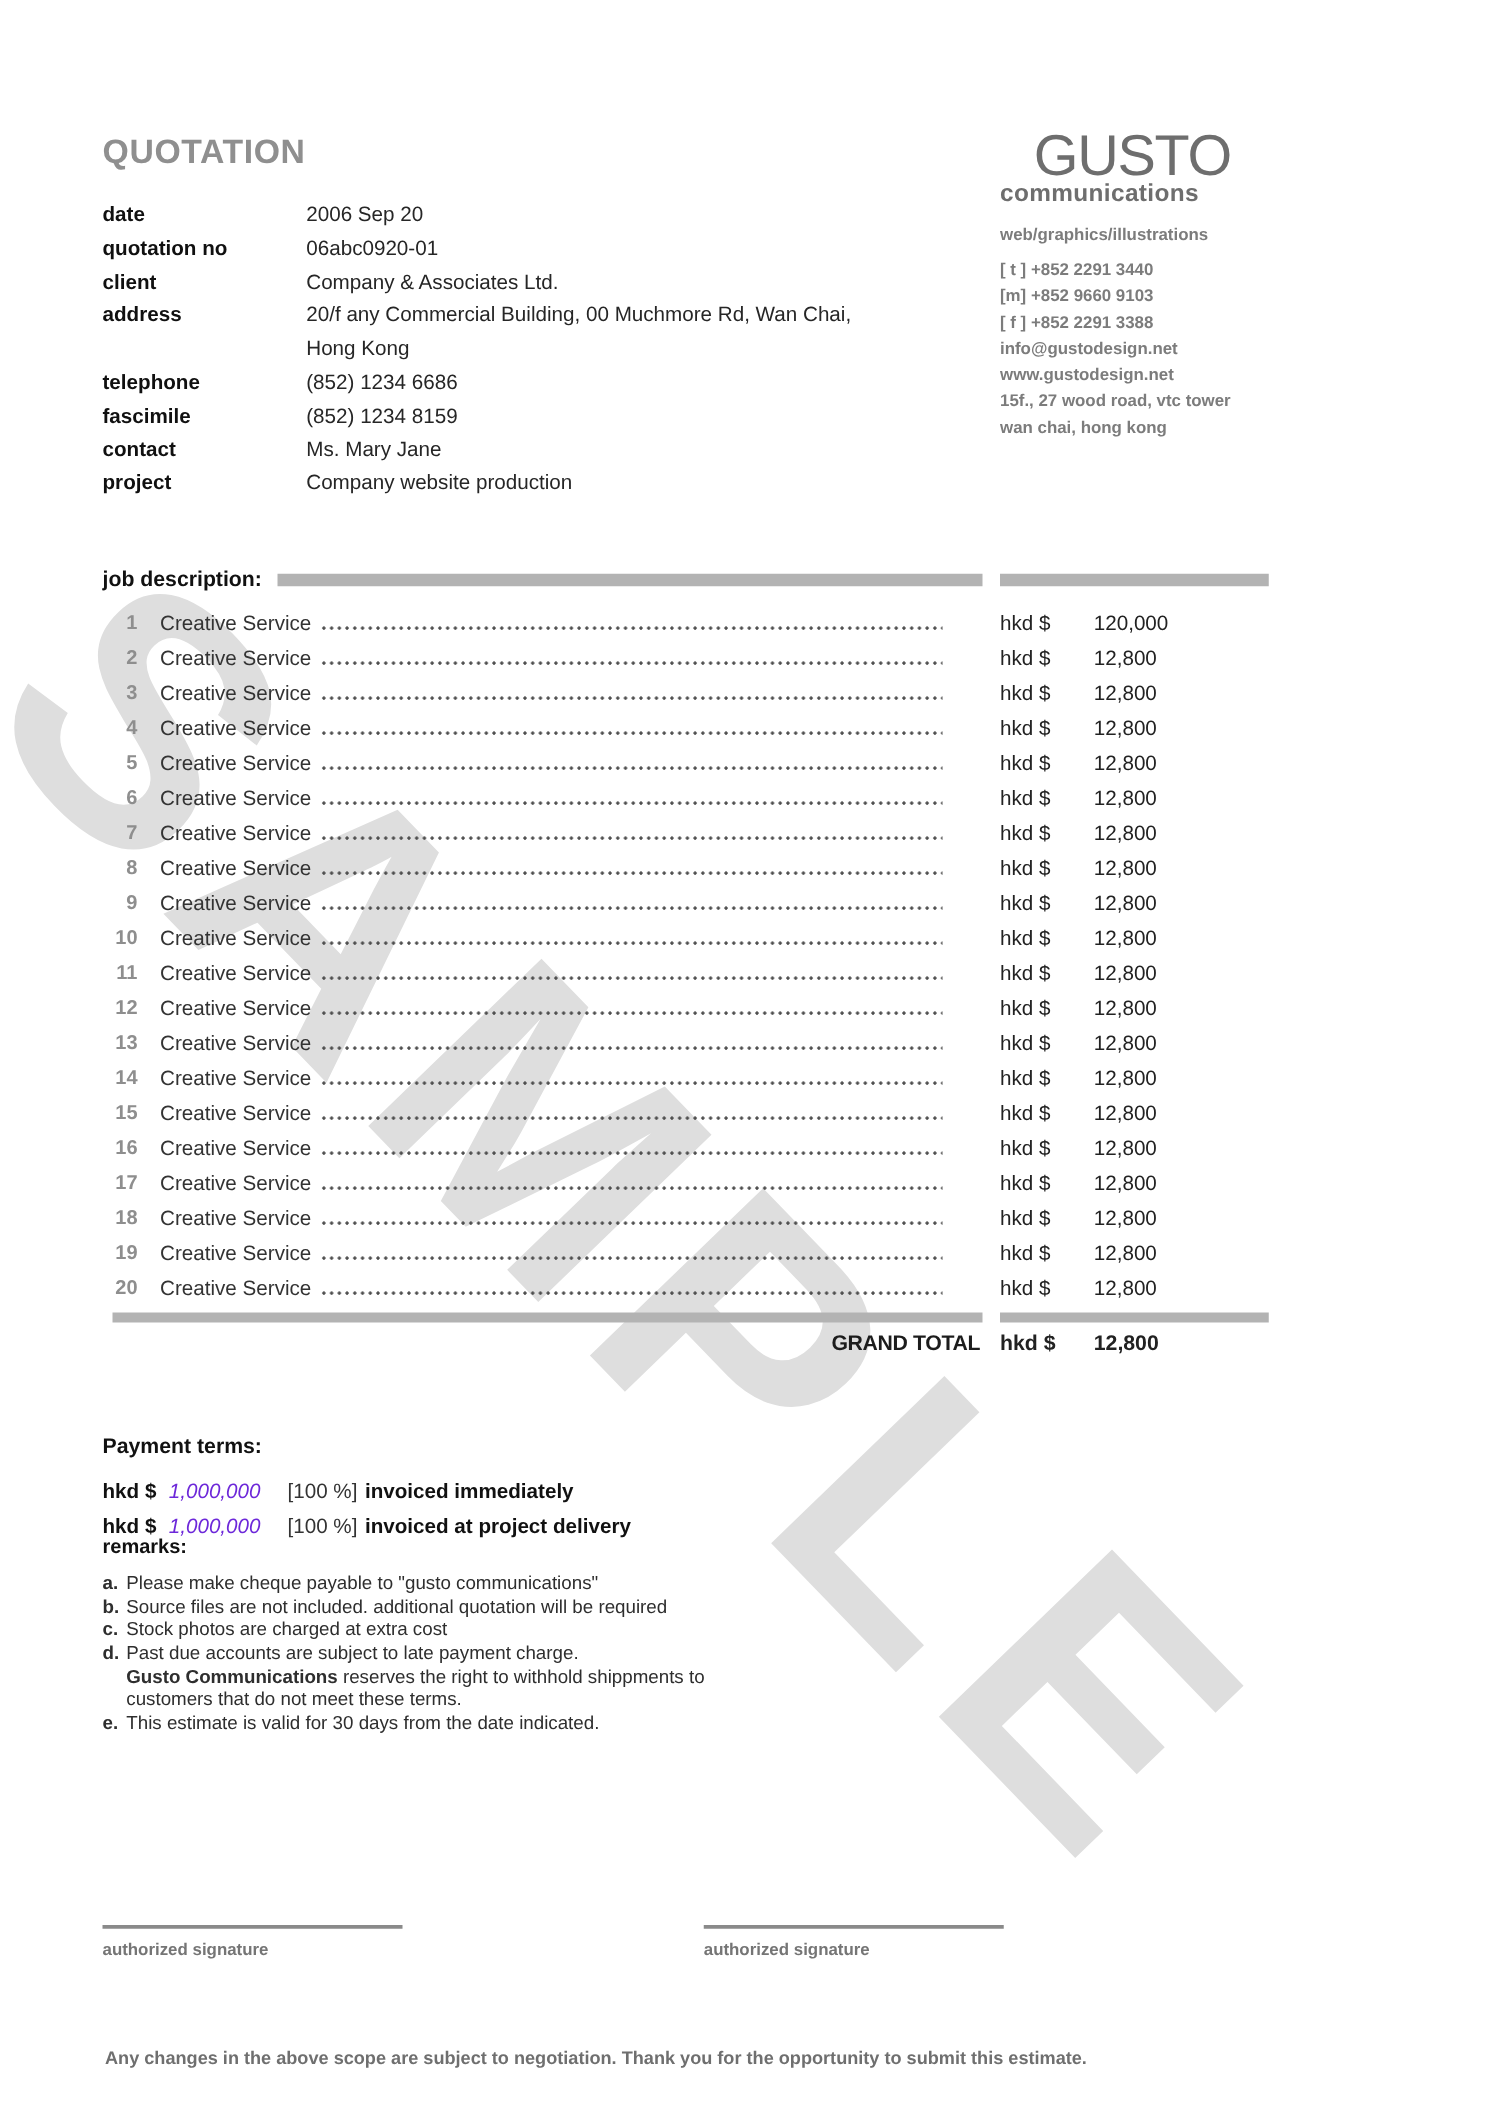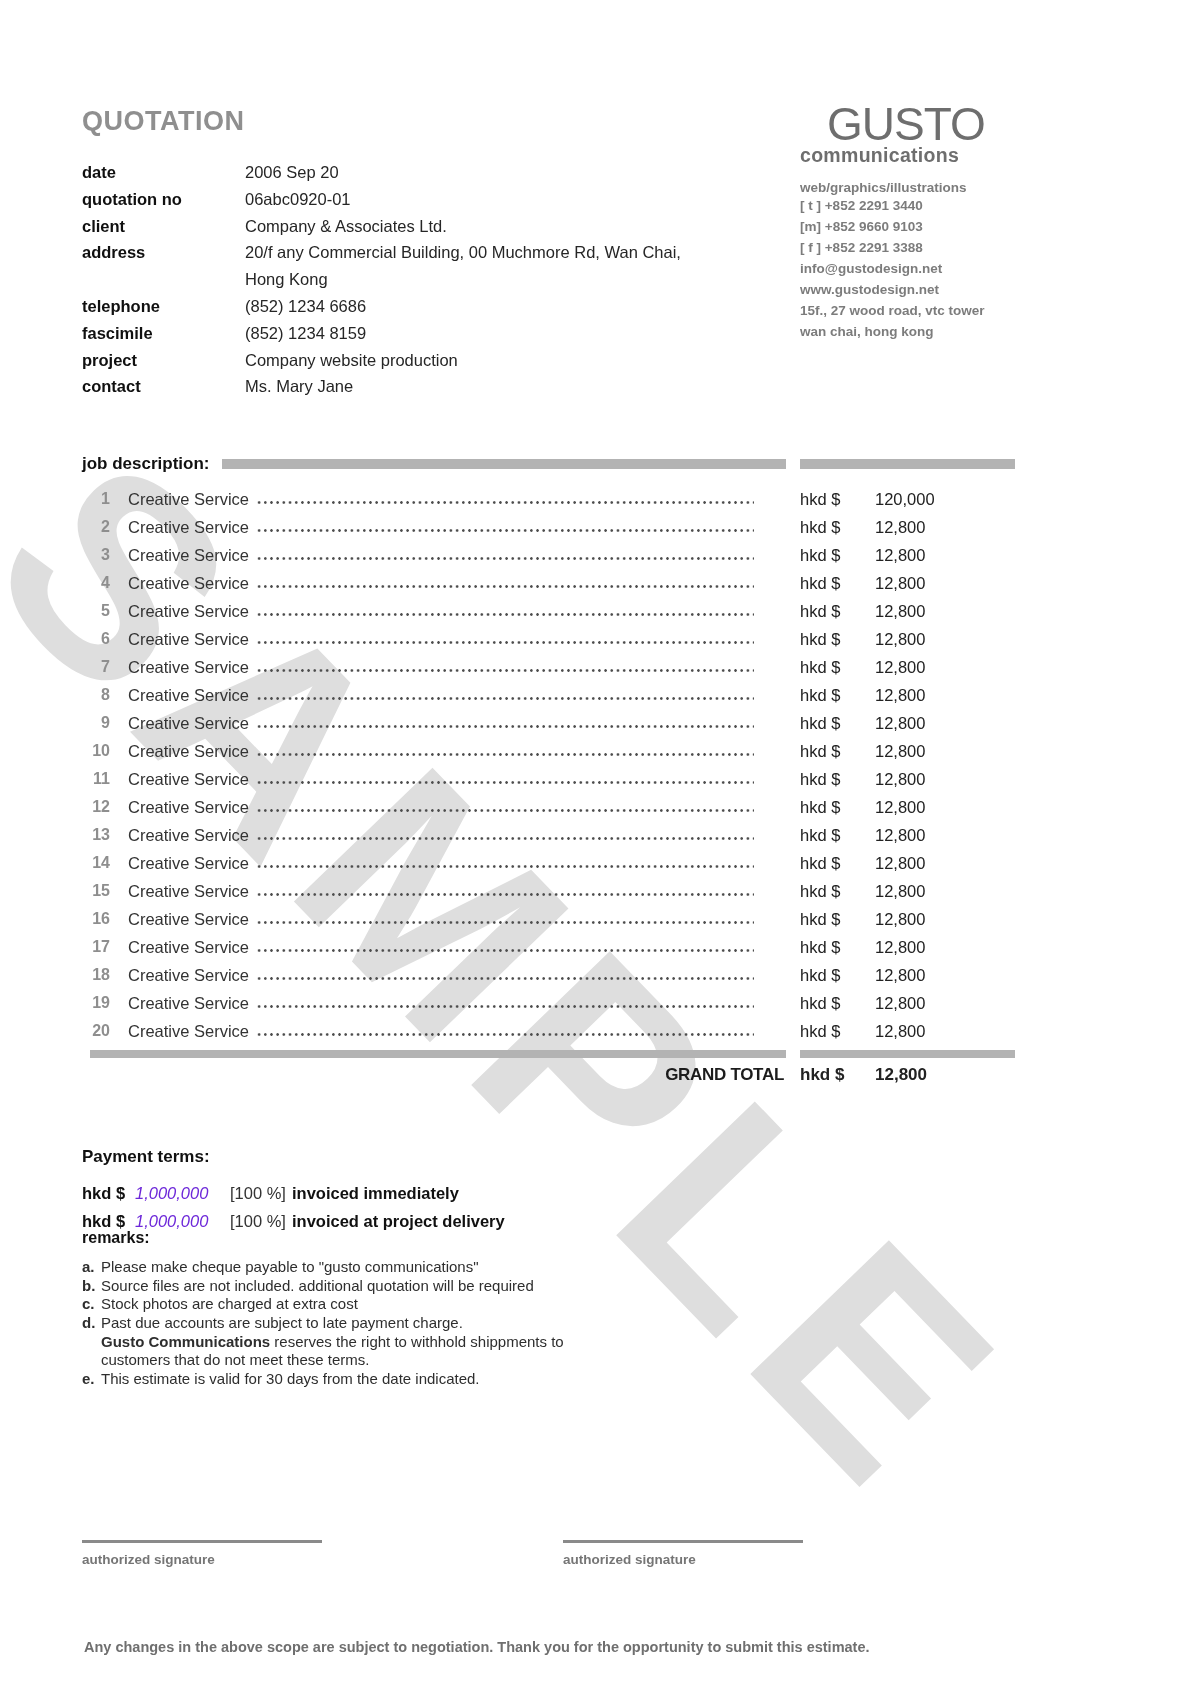--- a/index.html
+++ b/index.html
@@ -16,21 +16,21 @@
 
   .meta { margin-top:22px; }
   .meta-row { display:flex; font-size:16.5px; line-height:26.8px;gap:40px; }
   .meta-label { width:123px; font-weight:700; color:#101010; flex:none; }
   .meta-value { color:#262626; white-space:pre-line; }
 
   .company { position:absolute; left:718px; top:104px; width:220px; color:#6e6e6e; }
   .company-name { font-size:46px; font-weight:400; line-height:40px; letter-spacing:-1px;margin-left:27px; }
   .company-subtitle { font-size:19.5px; font-weight:700; letter-spacing:0.3px; margin-top:0; }
   .company-tagline { margin-top:13px; font-size:13.5px; font-weight:700; color:#7c7c7c; }
-  .company-contact { margin-top:0; }
+  .company-contact { margin-top:10px; }
   .company-contact-line { font-size:13.5px; font-weight:700; color:#7c7c7c; line-height:21px; white-space:nowrap; }
 
   .job-header { display:flex; align-items:center; margin-top:54px; }
   .job-header-label { font-size:17px; font-weight:700; color:#111; flex:none; white-space:nowrap; }
   .bar { background:#b3b3b3; height:10px; }
   .bar-left { flex:1; margin-left:12px; }
   .bar-right { width:215px; margin-left:14px; flex:none; }
 
   .job-rows { margin-top:11px; }
   .job-row { display:flex; align-items:center; height:28px; font-size:16.5px; }
@@ -114,27 +114,27 @@
           <div class="meta-label">telephone</div>
           <div class="meta-value">(852) 1234 6686</div>
         </div>
 
         <div class="meta-row">
           <div class="meta-label">fascimile</div>
           <div class="meta-value">(852) 1234 8159</div>
         </div>
 
         <div class="meta-row">
+          <div class="meta-label">contact</div>
+          <div class="meta-value">Ms. Mary Jane</div>
+        </div>
+
+        <div class="meta-row">
           <div class="meta-label">project</div>
           <div class="meta-value">Company website production</div>
-        </div>
-
-        <div class="meta-row">
-          <div class="meta-label">contact</div>
-          <div class="meta-value">Ms. Mary Jane</div>
         </div>
       </div>
 
     <div class="company">
       <div class="company-name">GUSTO</div>
       <div class="company-subtitle">communications</div>
       <div class="company-tagline">web/graphics/illustrations</div>
       <div class="company-contact">
 
           <div class="company-contact-line">[ t ]  +852 2291 3440</div>

